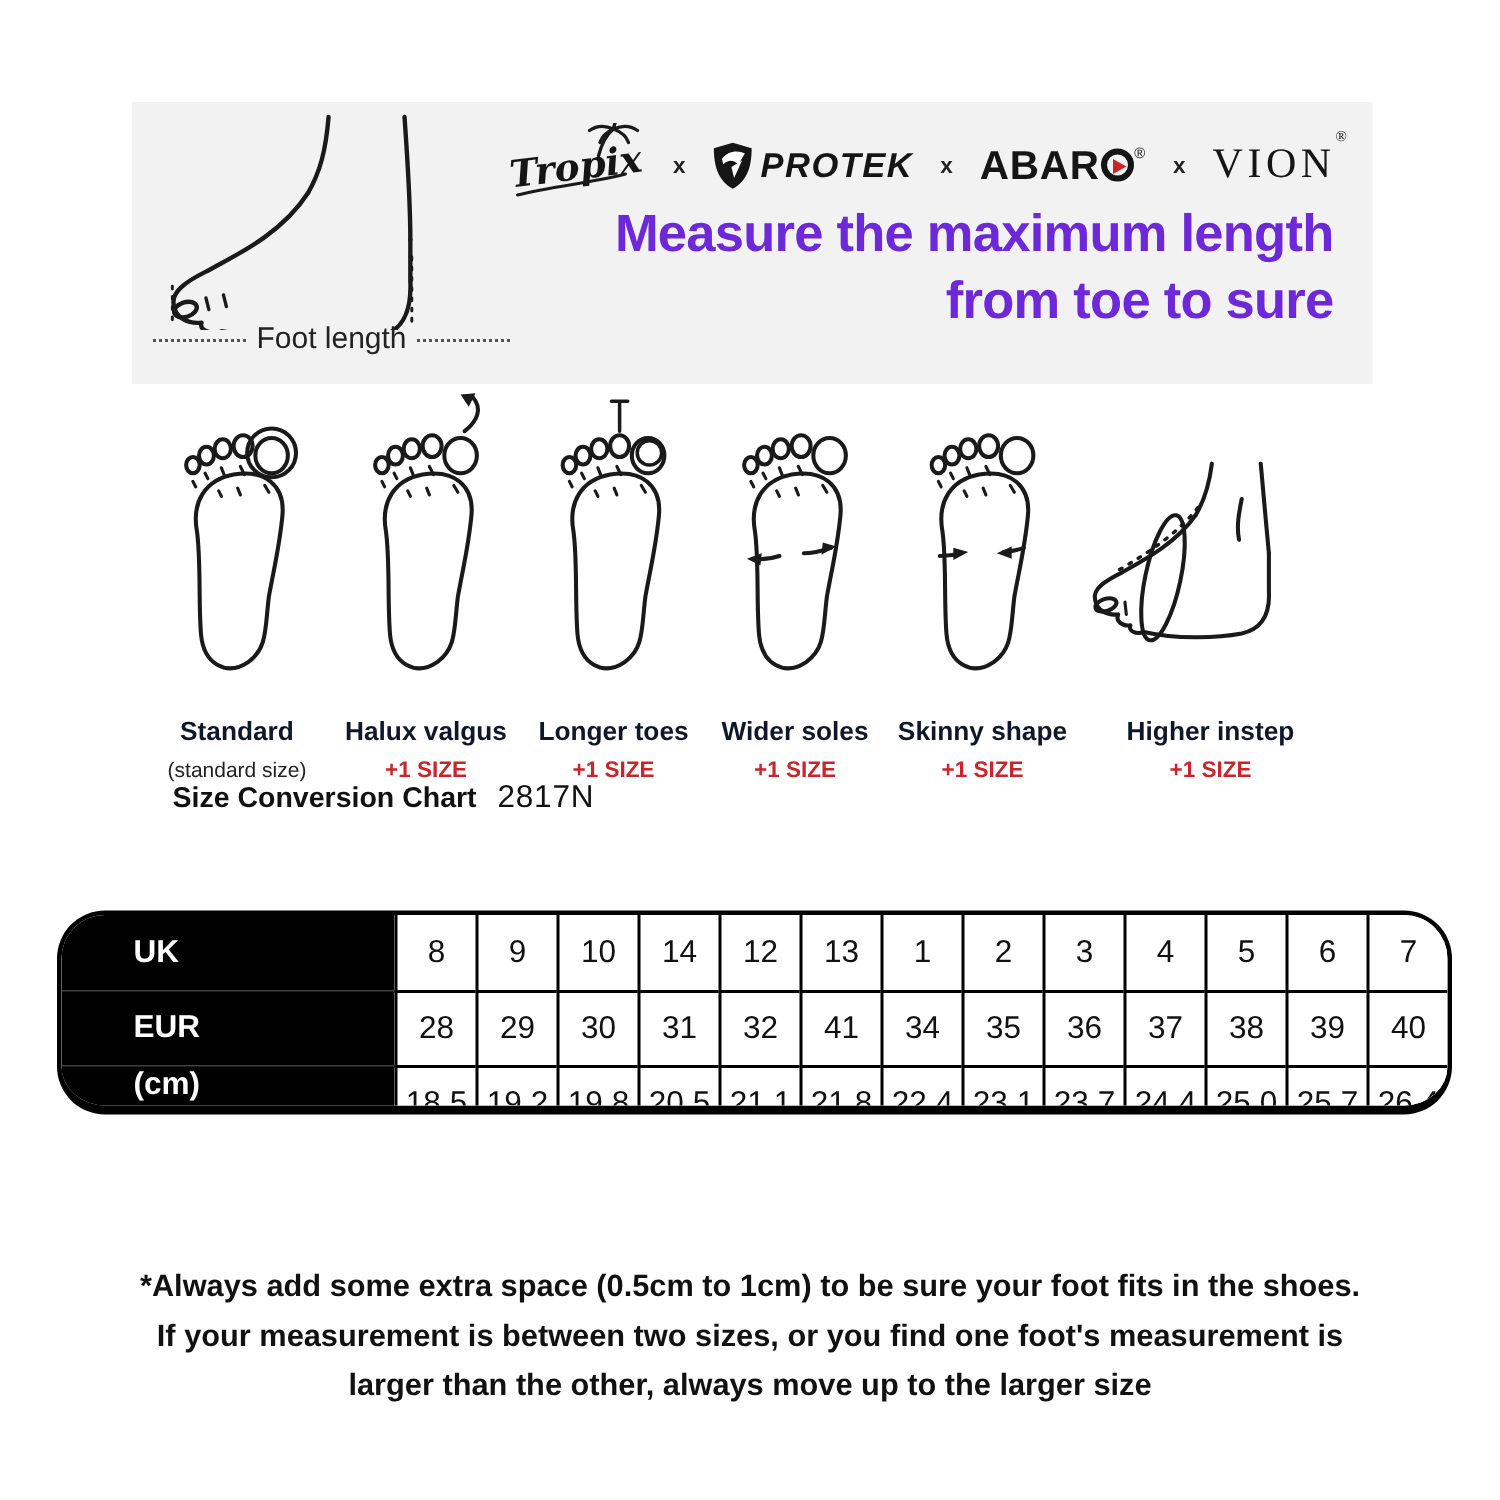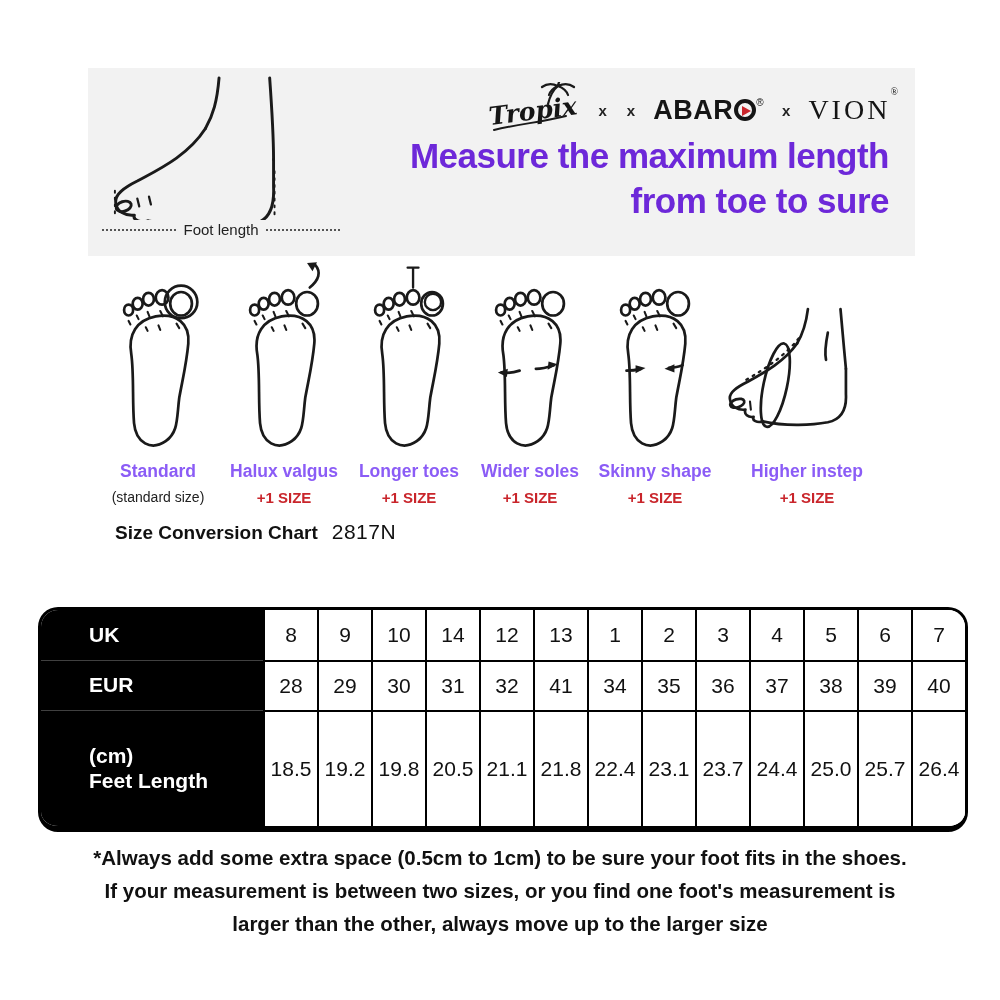--- a/index.html
+++ b/index.html
@@ -5,48 +5,48 @@
   * { margin:0; padding:0; box-sizing:border-box; }
   html,body { width:1000px; height:1000px; background:#fff; font-family:"Liberation Sans", sans-serif; color:#111; }
   #stage { position:relative; width:1000px; height:1000px; background:#fff; overflow:hidden; }
 
   
   #header-panel { position:absolute; left:88px; top:68px; width:827px; height:188px; background:#f2f2f2; }
   #foot-diagram { position:absolute; left:8px; top:6px; width:250px; height:176px; }
   #foot-diagram svg { display:block; }
   #measure-row { position:absolute; left:6px; bottom:12px; width:238px; display:flex; align-items:center; justify-content:center; gap:7px; }
   .dotted-seg { flex:1; border-top:2px dotted #555; height:0; }
-  #measure-label { font-size:15px; color:#222; white-space:nowrap; }
+  #measure-label { font-size:20px; color:#222; white-space:nowrap; }
 
   #brands-row { position:absolute; left:255px; top:16px; right:14px; height:52px; display:flex; align-items:center; justify-content:flex-end; gap:16px; }
   .brand-sep { font-size:15px; font-weight:700; color:#222; padding:0 2px; }
   .brand-protek { display:flex; align-items:center; gap:5px; }
   .protek-text { font-size:23px; font-weight:900; font-style:italic; letter-spacing:1px; color:#151515; }
   .brand-abaro { display:flex; align-items:center; font-size:27px; font-weight:800; letter-spacing:0.5px; color:#151515; }
   .abaro-o { display:inline-block; width:22px; height:22px; border:4px solid #151515; border-radius:50%; position:relative; margin-left:1px; }
   .abaro-play { position:absolute; left:4px; top:3px; width:0; height:0; border-left:9px solid #c9252b; border-top:5px solid transparent; border-bottom:5px solid transparent; }
   .reg-mark { font-size:10px; vertical-align:top; position:relative; top:-8px; font-weight:400; }
   .brand-vion { font-family:"Liberation Serif", serif; font-size:28px; letter-spacing:3px; color:#151515; }
 
   #panel-title { position:absolute; right:26px; top:66px; text-align:right; font-size:35px; font-weight:700; letter-spacing:-0.5px; line-height:1.28; color:#6d28d9; }
 
   
   .foot-type { position:absolute; top:260px; display:flex; flex-direction:column; align-items:center; }
   .ft-illus { height:196px; display:flex; align-items:flex-end; justify-content:center; }
-  .ft-label { margin-top:5px; font-size:17.5px; font-weight:700; color:#8b5cf6; white-space:nowrap; }
+  .ft-label { margin-top:21px; font-size:17.5px; font-weight:700; color:#0f172a; white-space:nowrap; }
   .ft-sub { margin-top:7px; font-size:15px; font-weight:700; color:#c9252b; white-space:nowrap; }
   .ft-sub.plain { color:#222; font-weight:400; font-size:14px; }
 
   
   #size-chart-heading { position:absolute; left:115px; top:520px; font-size:19px; font-weight:700; color:#111; }
   #size-chart-model { font-size:21px; font-weight:400; margin-left:14px; letter-spacing:0.5px; }
 
   
-  #size-table { position:absolute; left:38px; top:607px; width:930px; height:225px;
-    border:3px solid #000; border-bottom-width:6px; border-radius:20px; overflow:hidden;
+  #size-table { position:absolute; left:38px; top:607px; width:930px; height:136px;
+    border:3px solid #000; border-bottom-width:6px; border-radius:32px; overflow:hidden;
     display:grid; grid-template-columns:222px repeat(13, 1fr); grid-template-rows:50px 50px 1fr; background:#fff; }
   .h-cell { background:#000; color:#fff; font-weight:700; font-size:21px; display:flex; flex-direction:column; justify-content:center; padding-left:48px; line-height:1.15; }
   .h-cell.rt { border-top:1px solid #404040; }
   .d-cell { display:flex; align-items:center; justify-content:center; font-size:21px; color:#111; border-left:2px solid #000; background:#fff; }
   .d-cell.rt { border-top:2px solid #000; }
 
   
   #footnote { position:absolute; left:0; top:842px; width:1000px; text-align:center; font-size:20.5px; font-weight:600; line-height:1.6; color:#111; }
 
   svg .ink { stroke:#1a1a1a; fill:none; stroke-width:3; stroke-linecap:round; stroke-linejoin:round; }
@@ -95,20 +95,28 @@
         <svg width="92" height="52" viewBox="0 0 92 52">
           <g>
             <path class="ink" style="stroke-width:2.2" d="M60,22 C62,14 65,8 70,4"></path>
             <path class="ink" style="stroke-width:2.2" d="M70,4 q9,-4 16,1 M70,4 q-9,-4 -16,1 M70,4 q8,3 10,9 M70,4 q-7,3 -9,9 M70,4 q1,-7 6,-9"></path>
           </g>
           <text x="2" y="43" font-family="DejaVu Serif, serif" font-style="italic" font-weight="bold" font-size="25" fill="#151515" transform="rotate(-7 2 43)">Tropix</text>
           <path class="ink" style="stroke-width:2" d="M6,48 C30,42 55,40 78,34"></path>
         </svg>
       </span>
       <span class="brand-sep">x</span>
+      <span class="brand-protek">
+        <svg width="27" height="33" viewBox="0 0 30 36">
+          <path d="M15,1 L29,5 C29,18 26,29 15,35 C4,29 1,18 1,5 Z" fill="#151515"></path>
+          <path d="M7,13 C11,7 19,6 24,9 L19,17 C15,13 11,14 8,17 Z" fill="#fff"></path>
+          <path d="M14,19 L22,14 L16,27 Z" fill="#fff"></path>
+        </svg>
+        <span class="protek-text">PROTEK</span>
+      </span>
       <span class="brand-sep">x</span>
       <span class="brand-abaro">
         <span>ABAR</span>
         <span class="abaro-o">
             <span class="abaro-play"></span>
           </span>
         <span class="reg-mark">®</span>
       </span>
       <span class="brand-sep">x</span>
       <span class="brand-vion">

